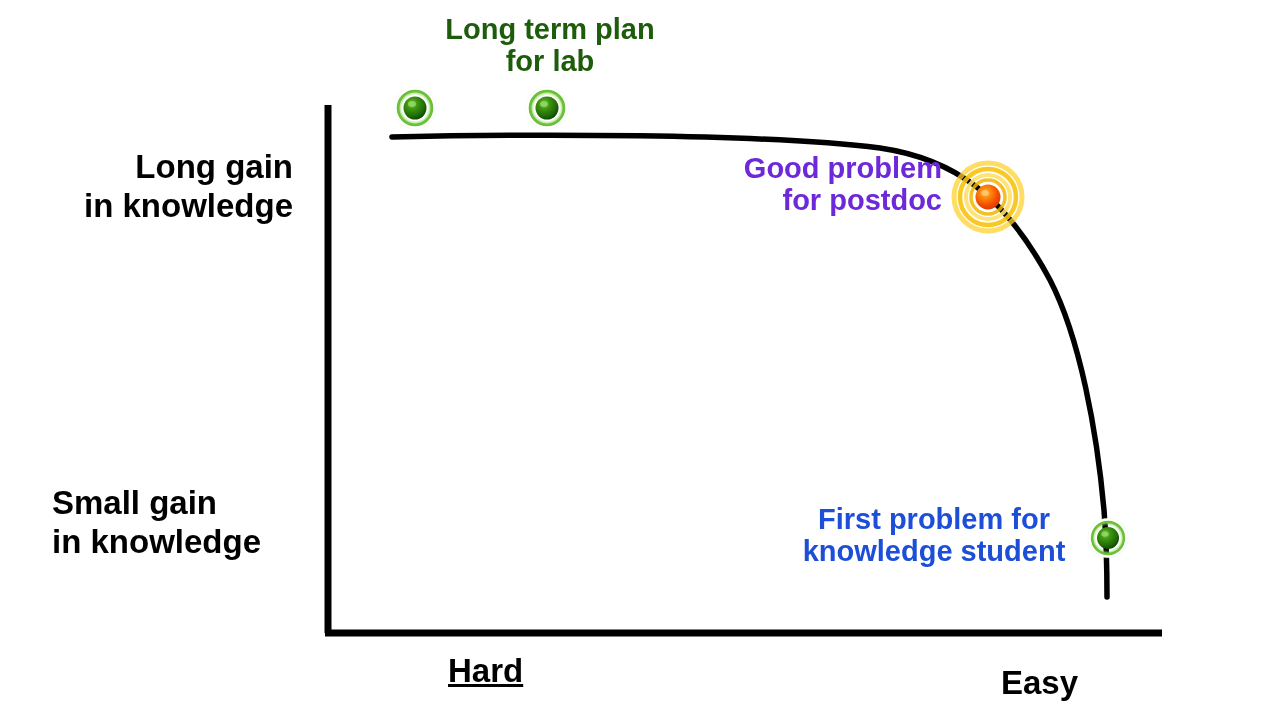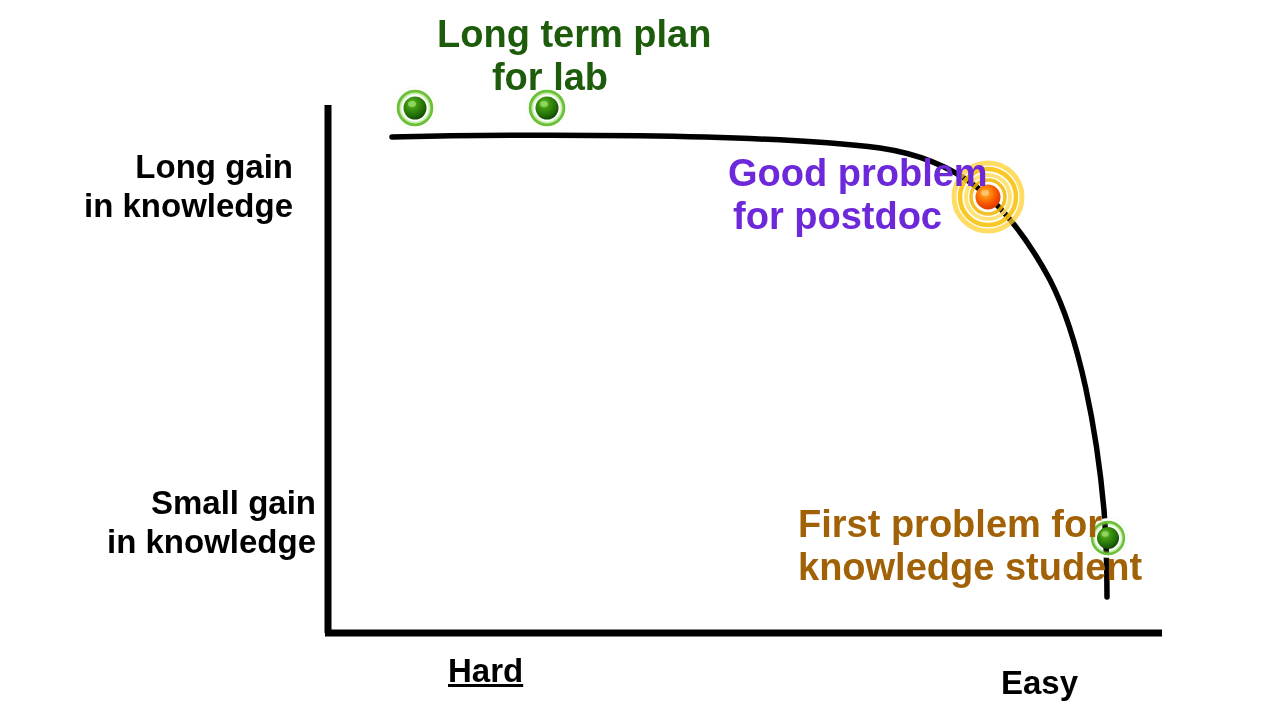--- a/index.html
+++ b/index.html
@@ -36,64 +36,64 @@
     color: #000000;
     white-space: nowrap;
     line-height: 1.18;
   }
   #ylabel-top {
     right: 991px;
     top: 148px;
     text-align: right;
   }
   #ylabel-bottom {
-    right: 968px;
+    right: 1023px;
     top: 484px;
-    text-align: right;
+    text-align: left;
     margin-left: 47px;
   }
   #xlabel-left {
     left: 448px;
     top: 652px;
     text-decoration: underline;
   }
   #xlabel-right {
     left: 1001px;
     top: 652px;
     margin-top: 12px;
   }
 
   
   .annotation {
     position: absolute;
     font-family: "Liberation Sans", sans-serif;
     font-weight: bold;
-    font-size: 38px;
+    font-size: 29px;
     line-height: 1.12;
     white-space: nowrap;
   }
   #annot-longterm {
     left: 437px;
     top: 13px;
     color: #1d5c0b;
     text-align: center;
     width: 226px;
   }
   #annot-postdoc {
     left: 728px;
     top: 152px;
     color: #6d28d9;
     text-align: right;
     width: 214px;
   }
   #annot-firststudent {
     left: 798px;
     top: 503px;
-    color: #a16207;
-    text-align: left;
+    color: #1d4ed8;
+    text-align: center;
     width: 272px;
   }
 </style>
 </head>
 <body>
 
 <div id="chart-root">
 
   <svg class="chart-svg" viewBox="0 0 1284 713">
     <defs>

